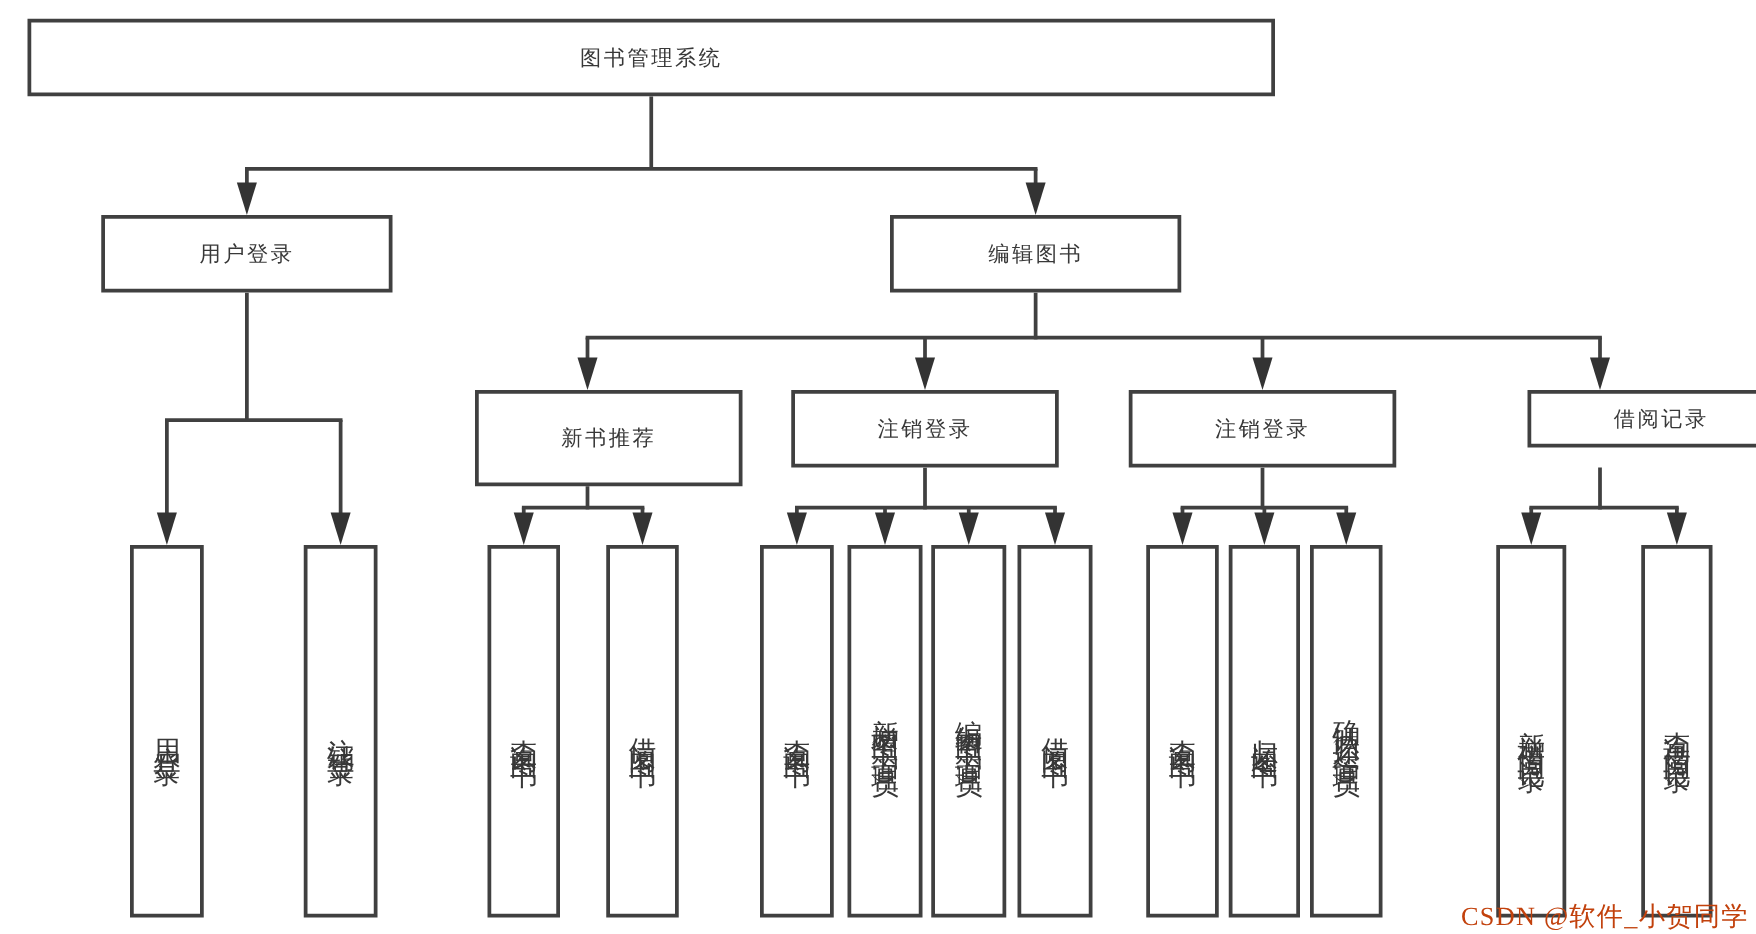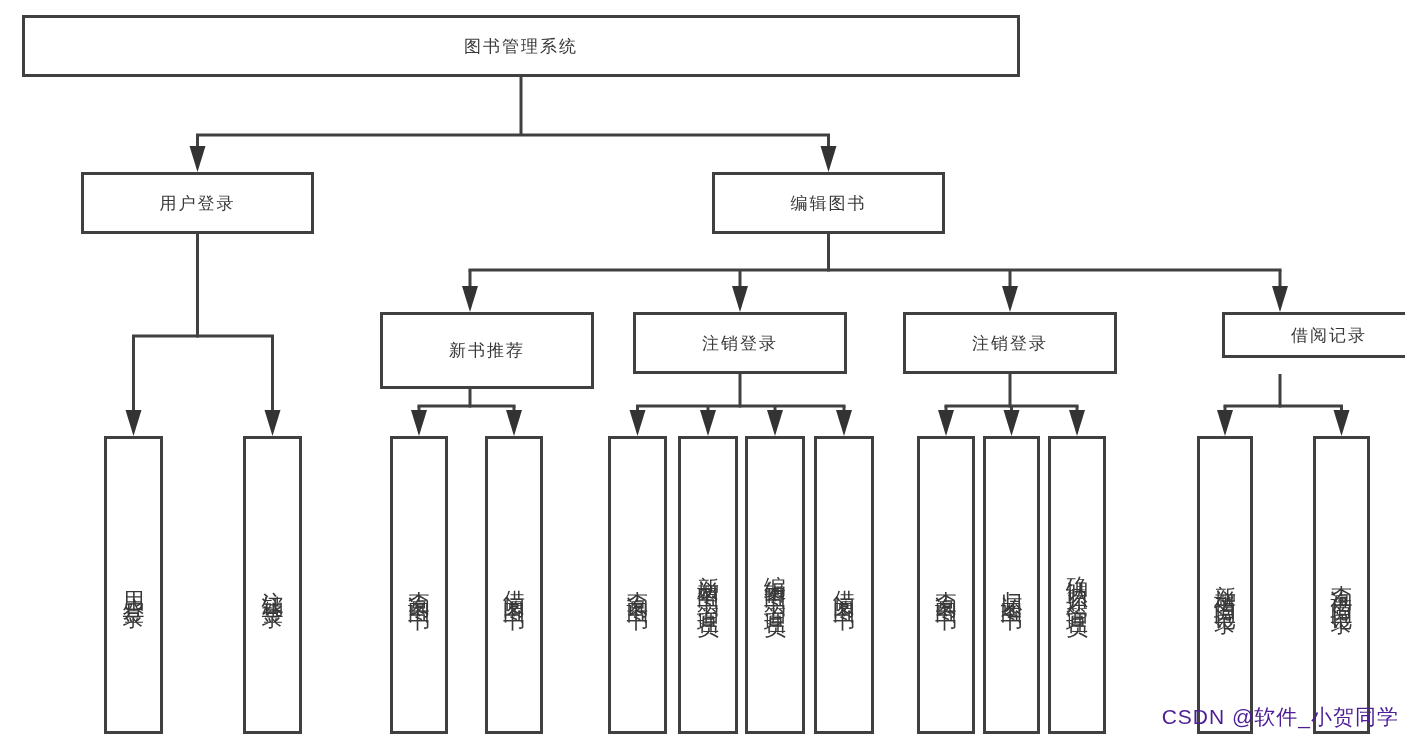--- a/index.html
+++ b/index.html
@@ -42,25 +42,26 @@
     writing-mode: vertical-rl;
     text-orientation: mixed;
     font-size: 22px;
     letter-spacing: 6px;
     color: #383838;
     line-height: 1;
   }
   .watermark {
     position: absolute;
     right: 6px;
-    bottom: 16px;
+    bottom: 0;
     font-size: 21px;
     letter-spacing: 1px;
-    color: #4c1d95;
+    color: #c2410c;
     white-space: nowrap;
+    font-family: Liberation Serif, serif;
   }
 </style>
 </head>
 <body>
 
 <svg id="connector-layer" width="1405" height="747" viewBox="0 0 1405 747">
   <g stroke="#404040" stroke-width="3" fill="none">
 
     <path d="M521 77 V135"></path>
     <path d="M196 135 H830"></path>

